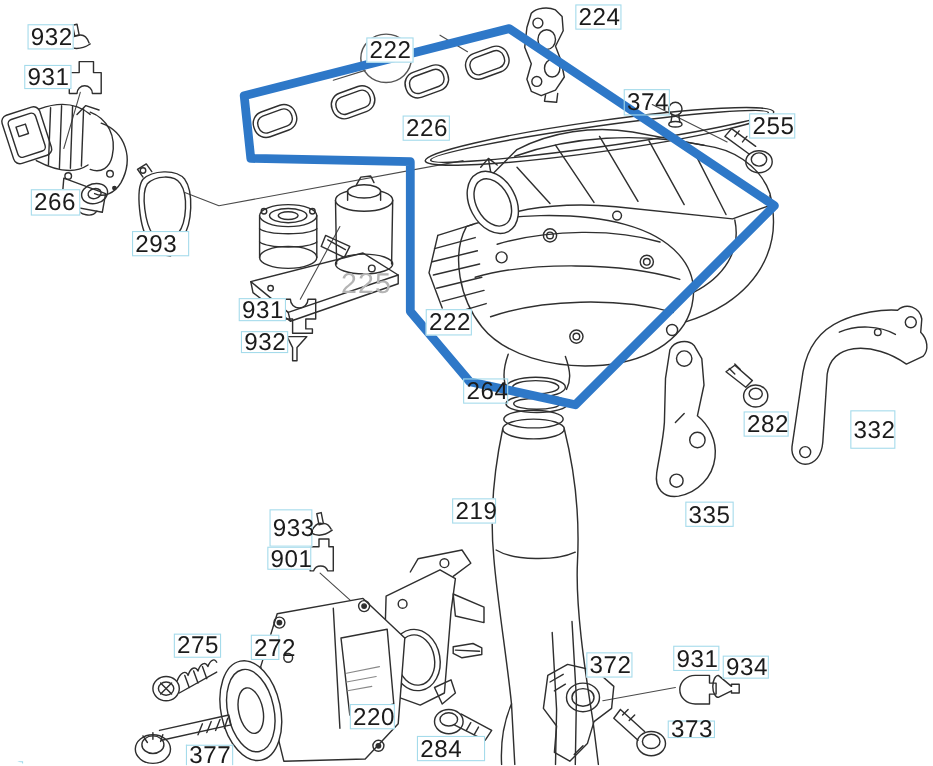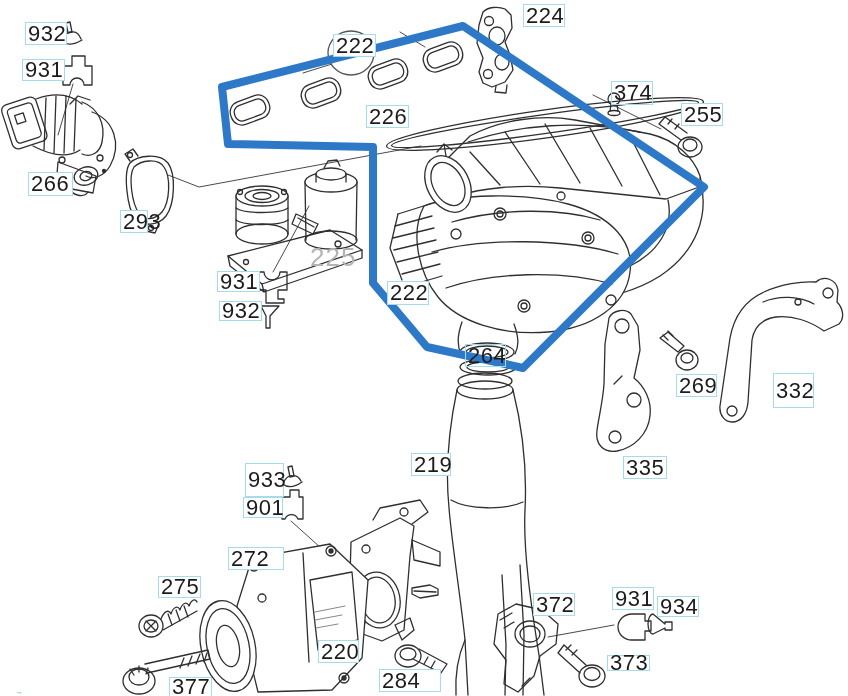--- a/index.html
+++ b/index.html
@@ -3,21 +3,21 @@
 <meta charset="utf-8">
 <style>
   html,body{margin:0;padding:0;background:#fff;}
   #stage{position:relative;width:848px;height:696px;background:#fff;overflow:hidden;
          font-family:"Liberation Sans",sans-serif;border-radius:31px;}
   #art{position:absolute;left:0;top:0;z-index:1;}
   .plabel{position:absolute;display:flex;align-items:center;box-sizing:border-box;
           border:1.5px solid #a5dbeb;background:#fff;color:#1b1b1b;
           font-size:22px;line-height:1;padding:0 0 0 2px;letter-spacing:.5px;z-index:3;
           font-family:"Liberation Sans",sans-serif;}
-  .plabel.transparent{background:transparent;margin-left:44px;}
+  .plabel.transparent{background:transparent;}
   .plabel.ghost{border:none;background:transparent;color:#b4b4b4;font-size:26px;
                 letter-spacing:1px;z-index:2;text-align:center;}
   .plabel.partial{background:#fff;}
 </style>
 </head>
 <body>
 
 <div id="stage">
 
 <svg id="art" width="848" height="696" viewBox="0 0 848 696">
@@ -318,41 +318,41 @@
       <path d="M653,614 A5,10 0 0 0 653,634 L665,628 L665,630 L672,630 L672,622 L665,622 L665,624 Z"></path>
     </g>
 
     <path d="M222,87 L463,26 L704,187 L523,368 L427,347 L373,283 L373,147 L228,144 Z" fill="none" stroke="#2e78c8" stroke-width="8" stroke-linejoin="round"></path>
   </g>
 </svg>
 
   <div class="plabel" style="left:25px;top:22px;width:42px;height:23px">932</div>
   <div class="plabel" style="left:22px;top:59px;width:43px;height:22px">931</div>
   <div class="plabel" style="left:28px;top:172px;width:45px;height:24px">266</div>
-  <div class="plabel" style="left:120px;top:210px;width:28px;height:23px">293</div>
+  <div class="plabel" style="left:120px;top:210px;width:52px;height:23px">293</div>
   <div class="plabel" style="left:333px;top:34px;width:43px;height:23px">222</div>
   <div class="plabel" style="left:523px;top:4px;width:42px;height:23px">224</div>
   <div class="plabel" style="left:366px;top:105px;width:43px;height:23px">226</div>
   <div class="plabel transparent" style="left:567px;top:81px;width:42px;height:24px">374</div>
   <div class="plabel" style="left:681px;top:103px;width:42px;height:23px">255</div>
   <div class="plabel ghost" style="left:308px;top:244px;width:46px;height:26px">225</div>
   <div class="plabel" style="left:217px;top:271px;width:43px;height:21px">931</div>
   <div class="plabel" style="left:219px;top:301px;width:43px;height:20px">932</div>
   <div class="plabel" style="left:387px;top:281px;width:42px;height:24px">222</div>
   <div class="plabel transparent" style="left:421px;top:344px;width:41px;height:23px">264</div>
   <div class="plabel" style="left:411px;top:453px;width:40px;height:23px">219</div>
   <div class="plabel" style="left:245px;top:463px;width:39px;height:34px">933</div>
   <div class="plabel" style="left:243px;top:497px;width:40px;height:21px">901</div>
-  <div class="plabel" style="left:228px;top:547px;width:56px;height:23px">272</div>
+  <div class="plabel" style="left:228px;top:577px;width:26px;height:23px">272</div>
   <div class="plabel" style="left:158px;top:576px;width:43px;height:22px">275</div>
   <div class="plabel" style="left:318px;top:640px;width:41px;height:23px">220</div>
   <div class="plabel" style="left:379px;top:669px;width:62px;height:23px">284</div>
   <div class="plabel" style="left:169px;top:677px;width:43px;height:19px;border-bottom:none">377</div>
   <div class="plabel" style="left:623px;top:456px;width:44px;height:23px">335</div>
   <div class="plabel" style="left:533px;top:593px;width:42px;height:23px">372</div>
   <div class="plabel" style="left:612px;top:587px;width:42px;height:23px">931</div>
   <div class="plabel" style="left:657px;top:596px;width:42px;height:21px">934</div>
   <div class="plabel" style="left:607px;top:655px;width:43px;height:16px">373</div>
-  <div class="plabel" style="left:676px;top:374px;width:41px;height:23px">269</div>
+  <div class="plabel" style="left:676px;top:374px;width:41px;height:23px">282</div>
   <div class="plabel" style="left:773px;top:373px;width:41px;height:35px">332</div>
   <div class="plabel partial" style="left:-10px;top:692px;width:31px;height:16px"></div>
 
 </div>
 
 </body></html>

